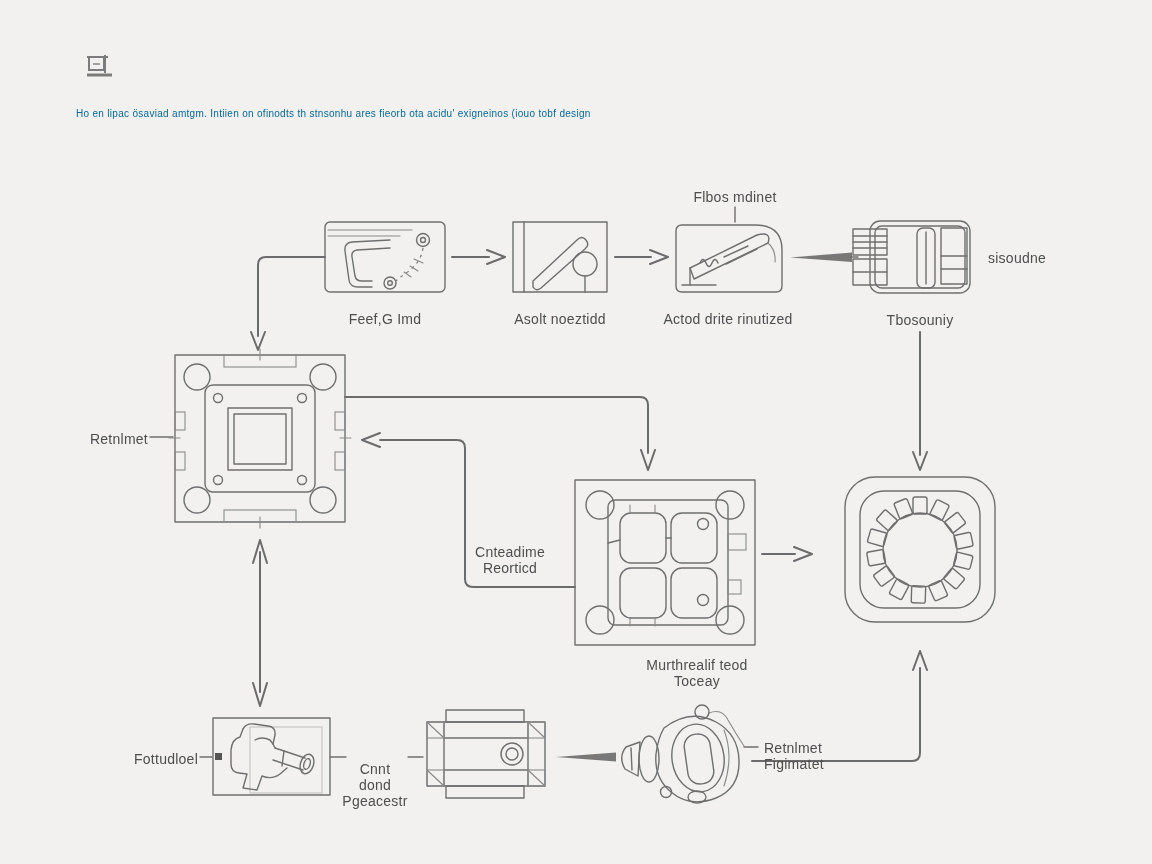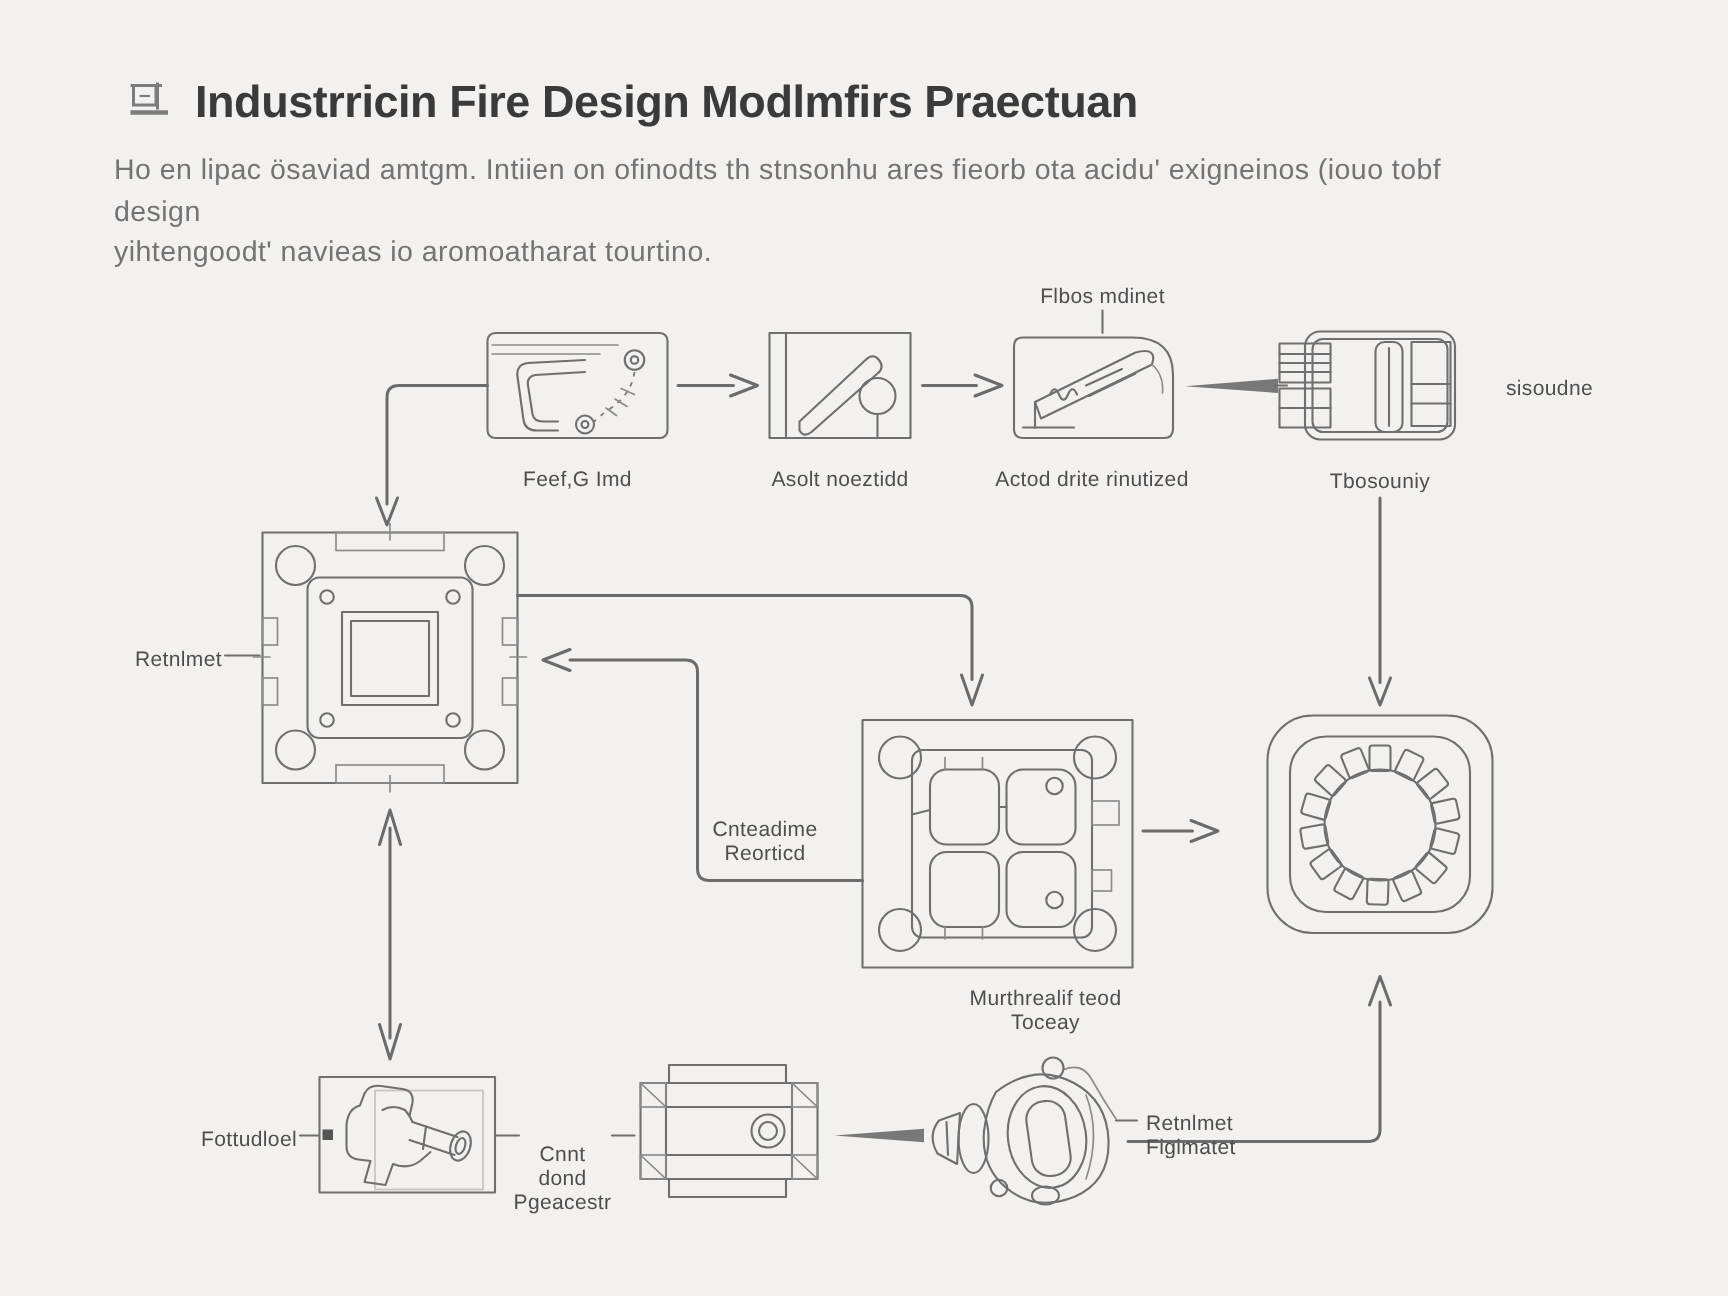--- a/index.html
+++ b/index.html
@@ -2,22 +2,22 @@
 <html><head>
 <meta charset="utf-8">
 <style>
   html,body{margin:0;padding:0;background:#e8e8e7;}
   .canvas{
     position:relative;width:1152px;height:864px;background:#f2f1ef;
     font-family:"Liberation Sans", sans-serif;overflow:hidden;
   }
   .hdr{position:absolute;left:84px;top:50px;display:flex;align-items:center;gap:14px;}
   .title{font-size:30px;font-weight:700;color:#3a3a3a;letter-spacing:-0.3px;}
-  .intro{position:absolute;left:76px;top:100px;width:912px;font-size:19px;
-    line-height:27.5px;color:#737373;letter-spacing:.3px;filter:blur(.25px);}
+  .intro{position:absolute;left:76px;top:100px;width:912px;font-size:10px;
+    line-height:27.5px;color:#0369a1;letter-spacing:.3px;filter:blur(.25px);}
   .lbl{position:absolute;font-size:14px;color:#4e4e4e;letter-spacing:.25px;
     text-align:center;filter:blur(.2px);}
   .lbl.r{text-align:right;} .lbl.l{text-align:left;}
   svg.flow{position:absolute;left:0;top:0;}
   .st{stroke:#6f6f6f;stroke-width:1.4;fill:none;stroke-linecap:round;stroke-linejoin:round;}
   .st2{stroke:#8a8a8a;stroke-width:1.1;fill:none;stroke-linecap:round;}
   .ghost{stroke:#c7c6c3;stroke-width:1.2;fill:none;}
   .arr{stroke:#6b6b6b;stroke-width:2;fill:none;stroke-linecap:round;stroke-linejoin:round;}
   .fillarr{fill:#787878;stroke:none;}
   .dash{stroke:#7a7a7a;stroke-width:1.2;fill:none;stroke-dasharray:3 4;}
@@ -32,26 +32,24 @@
       <svg width="32" height="32" viewBox="0 0 32 32">
         <g stroke="#7c7c7c" stroke-width="2" fill="none">
           <rect x="5" y="7" width="15" height="13"></rect>
           <line x1="3" y1="7" x2="24" y2="7"></line>
           <line x1="21" y1="5" x2="21" y2="23"></line>
           <line x1="9" y1="14" x2="16" y2="14" stroke-width="1.4"></line>
           <line x1="3" y1="25" x2="28" y2="25" stroke-width="3"></line>
         </g>
       </svg>
     </span>
-    <span class="title">Industrricin Fire Design Modlmfirs Praectuan</span>
   </div>
 
   <div class="intro">
     <div>Ho en lipac ösaviad amtgm. Intiien on ofinodts th stnsonhu ares fieorb ota acidu' exigneinos (iouo tobf design</div>
-    <div>yihtengoodt' navieas io aromoatharat tourtino.</div>
   </div>
 
   <svg class="flow" width="1152" height="864" viewBox="0 0 1152 864">
 
     <g>
 
       <path class="arr" d="M452,257 H489 M487,250 L505,257 L487,264"></path>
 
       <path class="arr" d="M615,257 H651 M650,250 L668,257 L650,264"></path>
 
@@ -245,21 +243,21 @@
       <circle class="st" cx="666" cy="792" r="5.5"></circle>
       <path class="st2" d="M724,730 Q734,756 724,786"></path>
     </g>
   </svg>
 
   <div class="lbl" style="left:325px;top:311px;width:120px;">Feef,G Imd</div>
   <div class="lbl" style="left:500px;top:311px;width:120px;">Asolt noeztidd</div>
   <div class="lbl" style="left:648px;top:311px;width:160px;">Actod drite rinutized</div>
   <div class="lbl" style="left:675px;top:189px;width:120px;">Flbos mdinet</div>
   <div class="lbl" style="left:860px;top:312px;width:120px;">Tbosouniy</div>
-  <div class="lbl l" style="left:988px;top:250px;width:90px;text-align:center;">sisoudne</div>
+  <div class="lbl l" style="left:988px;top:250px;width:90px;">sisoudne</div>
   <div class="lbl r" style="left:68px;top:431px;width:80px;text-align:right;">Retnlmet</div>
   <div class="lbl" style="left:450px;top:544px;width:120px;">
     <div>Cnteadime</div>
     <div>Reorticd</div>
   </div>
   <div class="lbl" style="left:617px;top:657px;width:160px;">
     <div>Murthrealif teod</div>
     <div>Toceay</div>
   </div>
   <div class="lbl r" style="left:118px;top:751px;width:80px;">Fottudloel</div>

